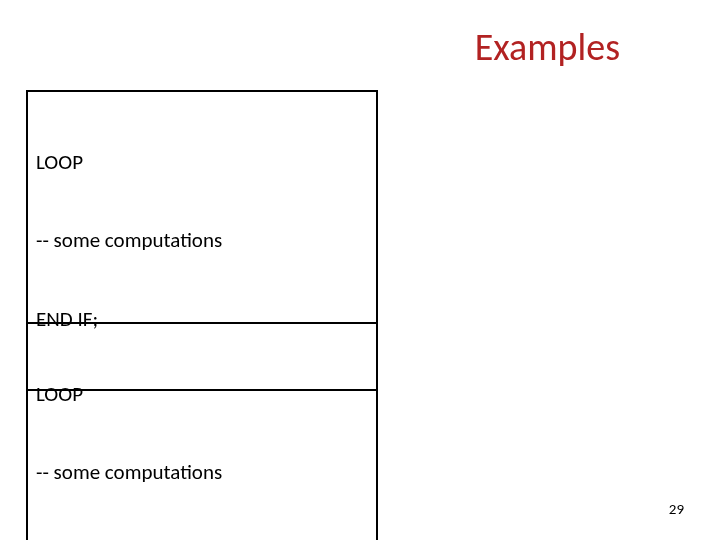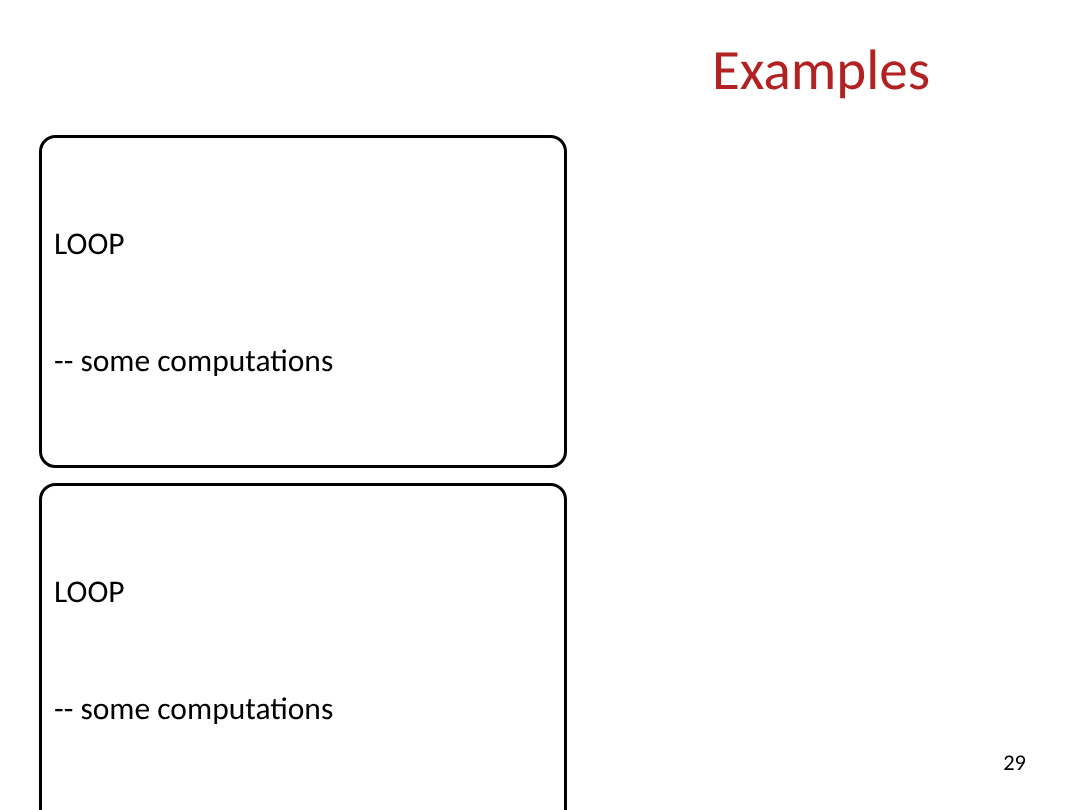--- a/index.html
+++ b/index.html
@@ -1,32 +1,33 @@
 <!DOCTYPE html>
 <html><head>
 <meta charset="utf-8">
 <style>
-  * { margin: 0; padding: 0; box-sizing: border-box; border-radius: 11px; }
+  * { margin: 0; padding: 0; box-sizing: border-box; }
   html, body { width: 720px; height: 540px; background: #ffffff; font-family: Calibri, "Segoe UI", Arial, sans-serif; position: relative; }
   .slide { width: 720px; height: 540px; position: relative; }
   .title { position: absolute; top: 24px; right: 100px; font-size: 38px; color: #b22222; font-weight: 400; }
   .code-box { position: absolute; border: 2px solid #000; padding: 4px 8px; font-size: 21px; color: #000; line-height: 1.25; white-space: pre; font-family: Calibri, "Segoe UI", Arial, sans-serif; }
   .box1 { left: 26px; top: 90px; width: 352px; }
   .box2 { left: 26px; top: 322px; width: 352px; }
   .page-num { position: absolute; right: 36px; bottom: 22px; font-size: 15px; color: #000; }
 </style>
 </head>
 <body>
 
 <div class="slide">
   <div class="title">Examples</div>
 
   <div class="code-box box1">
     <div>LOOP</div>
     <div>-- some computations</div>
+    <div>END IF;</div>
   </div>
 
   <div class="code-box box2">
     <div>LOOP</div>
     <div>-- some computations</div>
     <div>EXIT WHEN count &gt; 0;</div>
     
   </div>
 
   <div class="page-num">29</div>

